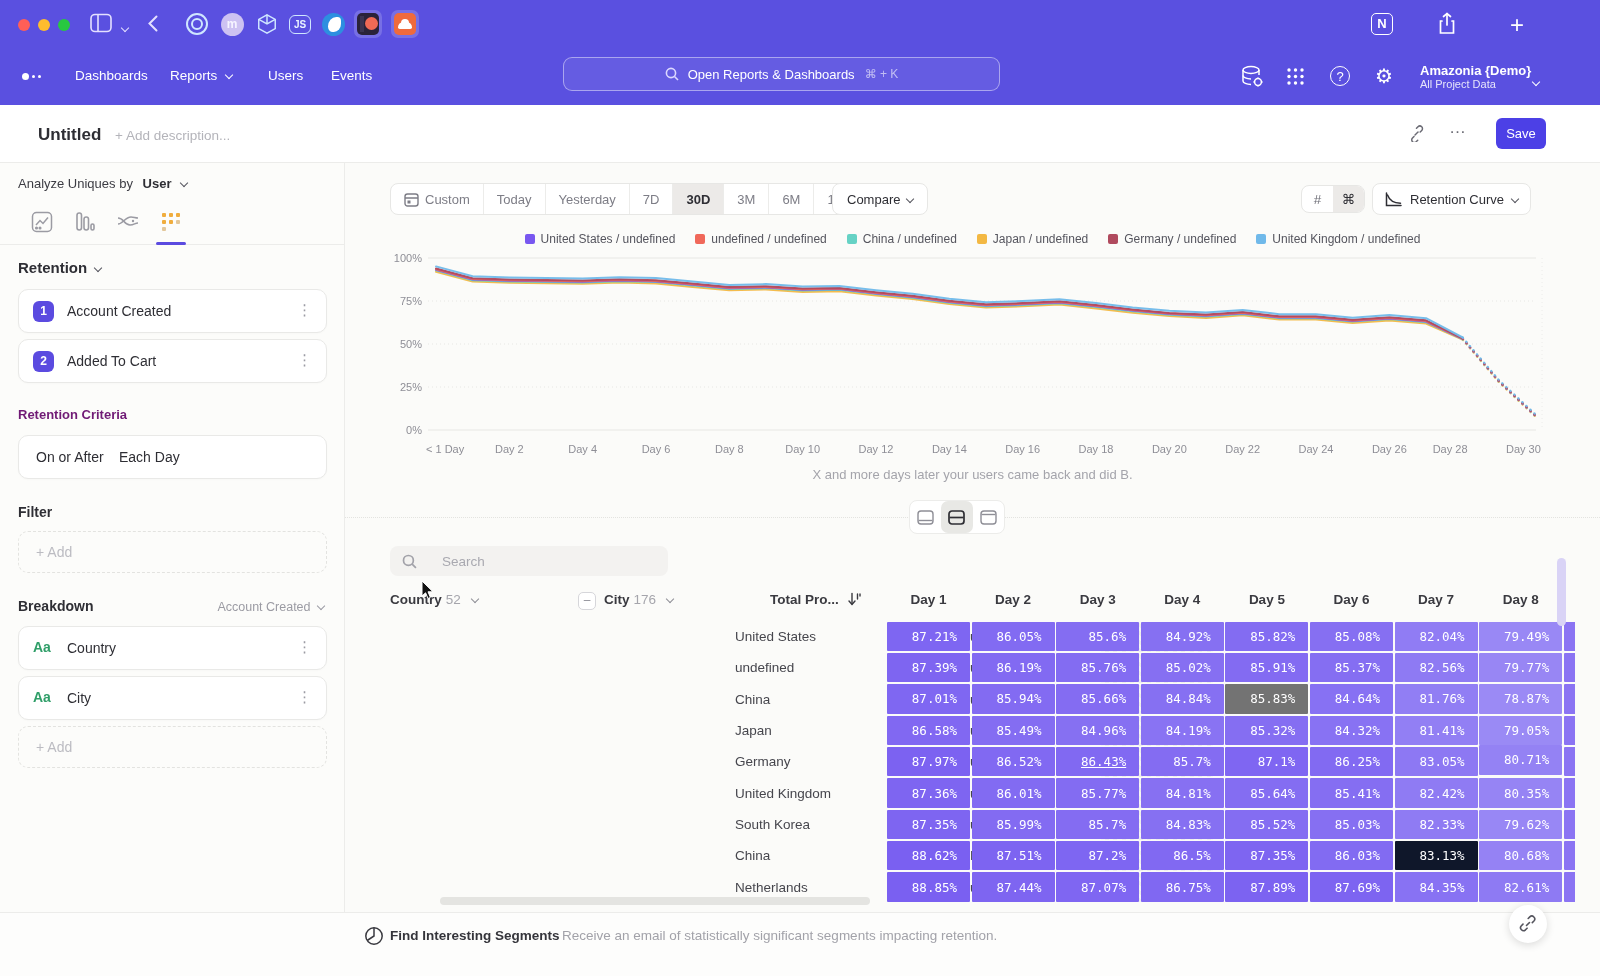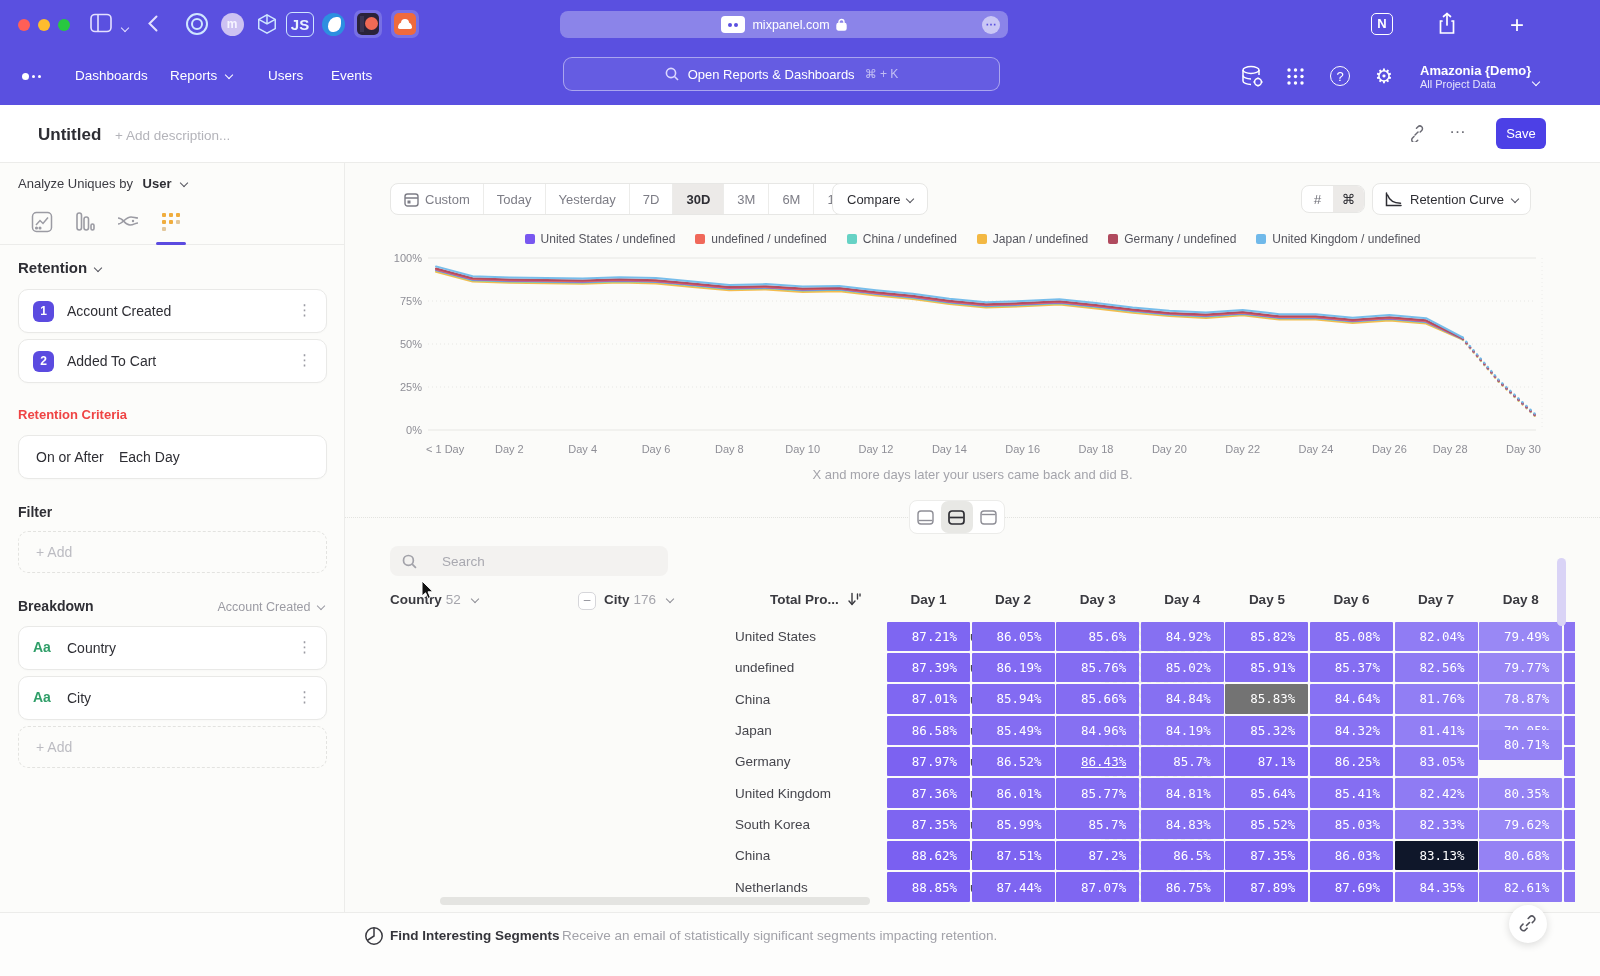--- a/index.html
+++ b/index.html
@@ -141,52 +141,40 @@
     <span class="pill-tab" style="left:218px">
       <span style="width:23px;height:23px;border-radius:50%;background:#cdc2f2;color:#f6f4ff;font-size:12px;font-weight:bold;text-align:center;line-height:23px">m</span>
     </span>
     <span class="pill-tab" style="left:253px">
       <svg width="22" height="22" viewBox="0 0 24 24" fill="none" stroke="#cfe6ff" stroke-width="1.6">
           <path d="M12 2 L21 7 V17 L12 22 L3 17 V7 Z"></path>
           <path d="M12 2 V12 M3 7 L12 12 L21 7"></path>
         </svg>
     </span>
     <span class="pill-tab" style="left:286px">
-      <span style="border:1.5px solid #cfe6ff;border-radius:6px;color:#eaf3ff;font-size:15px;font-weight:bold;padding:3px 4px">JS</span>
+      <span style="border:1.5px solid #cfe6ff;border-radius:6px;color:#eaf3ff;font-size:10px;font-weight:bold;padding:3px 4px">JS</span>
     </span>
     <span class="pill-tab" style="left:319px">
       <span style="width:23px;height:23px;border-radius:50%;background:#2d8fe0;position:relative;overflow:hidden">
           <span style="position:absolute;left:6px;top:4px;width:13px;height:15px;background:#fff;border-radius:70% 30% 60% 40%"></span>
         </span>
     </span>
     <span class="pill-tab pill-bg" style="left:354px">
       <span style="width:22px;height:22px;border-radius:5px;background:#2a2339;position:relative">
           <span style="position:absolute;left:3px;top:3px;width:4px;height:16px;background:#3b3450"></span>
           <span style="position:absolute;left:8px;top:4px;width:13px;height:13px;border-radius:50%;background:#f06a55"></span>
         </span>
     </span>
     <span class="pill-tab pill-bg" style="left:391px">
       <span style="width:22px;height:22px;border-radius:5px;background:#ef6a3c;position:relative">
           <span style="position:absolute;left:4px;top:9px;width:14px;height:7px;background:#fff;border-radius:6px 6px 2px 2px"></span>
           <span style="position:absolute;left:7px;top:6px;width:8px;height:8px;background:#fff;border-radius:50%"></span>
         </span>
     </span>
 
-    <div id="urlbar">
-      <span id="url-dots-badge">
-          <i></i>
-          <i></i>
-        </span>
-      <span>mixpanel.com</span>
-      <svg style="margin-left:6px" width="11" height="13" viewBox="0 0 11 13" fill="none" stroke="#fff" stroke-width="1.4">
-          <rect x="1" y="5.5" width="9" height="6.5" rx="1.5" fill="#fff"></rect>
-          <path d="M3 5.5 V4 a2.5 2.5 0 0 1 5 0 V5.5"></path>
-        </svg>
-      <span id="url-more">⋯</span>
-    </div>
 
     <span class="chrome-ico" style="left:1371px;top:13px">
       <span style="display:inline-block;border:1.7px solid #fff;border-radius:5px;width:22px;height:22px;color:#fff;font-size:13px;font-weight:bold;text-align:center;line-height:20px">N</span>
     </span>
     <span class="chrome-ico" style="left:1438px;top:12px">
       <svg width="18" height="23" viewBox="0 0 18 23" fill="none" stroke="#fff" stroke-width="1.7" stroke-linecap="round">
           <path d="M4 9 H2.5 V21 H15.5 V9 H14"></path>
           <line x1="9" y1="1.5" x2="9" y2="13"></line>
           <polyline points="5.5,4.5 9,1.5 12.5,4.5"></polyline>
         </svg>
@@ -313,21 +301,21 @@
       <span class="step-badge">1</span>
       <span class="card-label">Account Created</span>
       <span class="kebab">⋮</span>
     </div>
     <div class="side-card" style="top:176px">
       <span class="step-badge">2</span>
       <span class="card-label">Added To Cart</span>
       <span class="kebab">⋮</span>
     </div>
 
-    <span class="side-h2" style="top:244px;font-weight:600;color:#ef4444">Retention Criteria</span>
+    <span class="side-h2" style="top:244px;font-weight:600;color:#701a75">Retention Criteria</span>
     <div class="side-card" style="top:272px">
       <span class="card-label" style="left:17px">On or After</span>
       <span class="card-label" style="left:100px">Each Day</span>
     </div>
 
     <span class="side-h2" style="top:341px;font-size:14px;color:#2e2e34">Filter</span>
     <div class="dash-add" style="top:368px">+  Add</div>
 
     <span class="side-h2" style="top:435px;font-size:14px;color:#2e2e34">Breakdown</span>
     <span id="bd-event" style="top:437px"><span>Account Created</span> <span class="chev" style="margin-left:4px"></span></span>
@@ -601,21 +589,21 @@
       <span class="day-cell" style="left: 507.6px; top: 95.55px; background: rgb(146, 127, 244);">81.41%</span>
       <span class="day-cell" style="left: 592.2px; top: 95.55px; background: rgb(154, 138, 245);">79.05%</span>
       <span class="day-cell" style="left: 676.8px; top: 95.55px; background: rgb(139, 116, 243);"></span>
       <span class="day-cell" style="left: 0px; top: 126.9px; background: rgb(124, 98, 241);">87.97%</span>
       <span class="day-cell" style="left: 84.6px; top: 126.9px; background: rgb(129, 105, 242);">86.52%</span>
       <span class="day-cell" style="left: 169.2px; top: 126.9px; background: rgb(129, 105, 242); text-decoration: underline;">86.43%</span>
       <span class="day-cell" style="left: 253.8px; top: 126.9px; background: rgb(132, 108, 242);">85.7%</span>
       <span class="day-cell" style="left: 338.4px; top: 126.9px; background: rgb(127, 102, 242);">87.1%</span>
       <span class="day-cell" style="left: 423px; top: 126.9px; background: rgb(130, 106, 242);">86.25%</span>
       <span class="day-cell" style="left: 507.6px; top: 126.9px; background: rgb(141, 120, 243);">83.05%</span>
-      <span class="day-cell" style="left: 592.2px; top: 110px; background: rgb(148, 130, 244);">80.71%</span>
+      <span class="day-cell" style="left: 592.2px; top: 125px; background: rgb(148, 130, 244);">80.71%</span>
       <span class="day-cell" style="left: 676.8px; top: 126.9px; background: rgb(139, 116, 243);"></span>
       <span class="day-cell" style="left: 0px; top: 158.25px; background: rgb(126, 101, 241);">87.36%</span>
       <span class="day-cell" style="left: 84.6px; top: 158.25px; background: rgb(130, 107, 242);">86.01%</span>
       <span class="day-cell" style="left: 169.2px; top: 158.25px; background: rgb(131, 108, 242);">85.77%</span>
       <span class="day-cell" style="left: 253.8px; top: 158.25px; background: rgb(135, 112, 242);">84.81%</span>
       <span class="day-cell" style="left: 338.4px; top: 158.25px; background: rgb(132, 109, 242);">85.64%</span>
       <span class="day-cell" style="left: 423px; top: 158.25px; background: rgb(133, 110, 242);">85.41%</span>
       <span class="day-cell" style="left: 507.6px; top: 158.25px; background: rgb(143, 123, 243);">82.42%</span>
       <span class="day-cell" style="left: 592.2px; top: 158.25px; background: rgb(150, 132, 244);">80.35%</span>
       <span class="day-cell" style="left: 676.8px; top: 158.25px; background: rgb(139, 116, 243);"></span>

